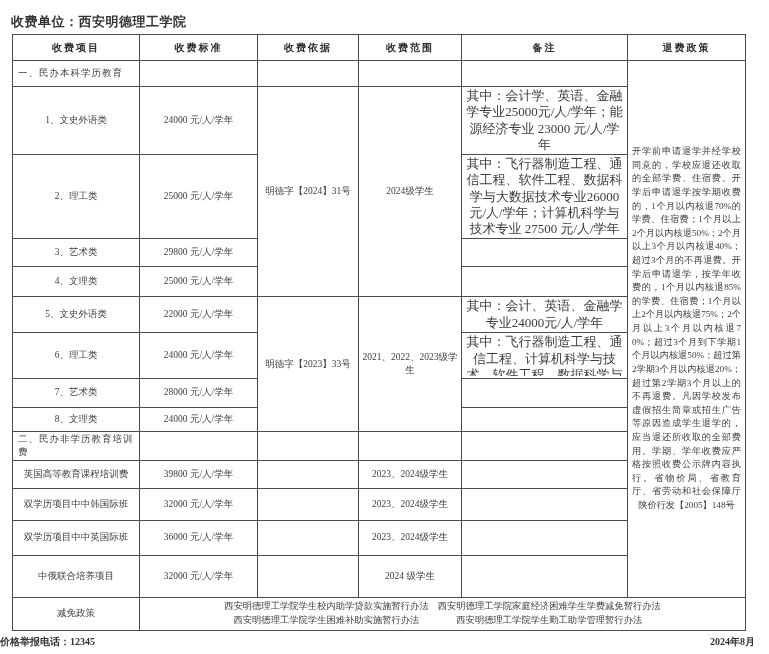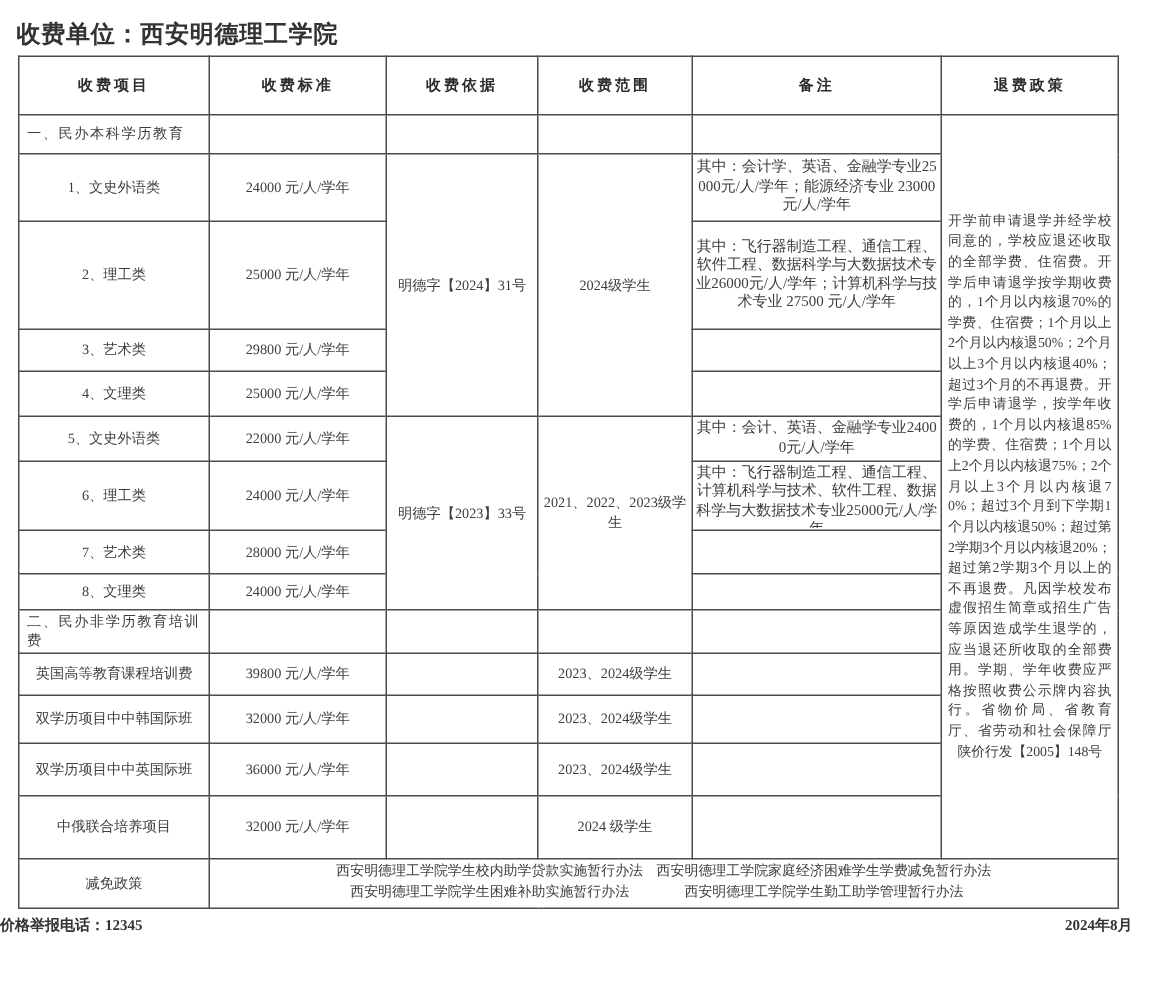--- a/index.html
+++ b/index.html
@@ -6,36 +6,36 @@
   .page {
     position:relative; width:769px; height:654px; background:#fff;
     font-family:"Liberation Serif","DejaVu Serif",serif; color:#3d3d3d;
     overflow:hidden;
   }
   .title {
     text-align:center; font-size:15px; font-weight:bold; color:#262626;
     padding-top:7px; letter-spacing:1px;
   }
   .unit-line {
-    font-size:16px; font-weight:bold; color:#333;
+    font-size:13px; font-weight:bold; color:#333;
     margin:13px 0 3px 11px; letter-spacing:0.5px;
   }
   table.fee-table {
     border-collapse:collapse; table-layout:fixed;
     margin-left:12px; width:733px;
   }
   .fee-table th, .fee-table td {
     border:1px solid #4c4c4c; text-align:center; vertical-align:middle;
     font-size:9.5px; padding:1px 2px; overflow:hidden; word-break:break-all;
   }
   .fee-table th {
     font-size:10px; font-weight:bold; color:#2d2d2d; letter-spacing:2px;
   }
   td.al { text-align:left; padding-left:5px; letter-spacing:1px; }
-  td .remark { font-size:10px; line-height:1.25; display:block; }
+  td .remark { font-size:13px; line-height:1.25; display:block; }
   td .clip { max-height:42px; overflow:hidden; }
   td.policy-cell { vertical-align:middle; padding:2px 4px;font-family:Liberation Serif, serif; }
   .policy-text {
     font-size:9.2px; line-height:1.48; text-align:justify; text-align-last:center;
     color:#3d3d3d;
   }
   .docs-wrap {
     display:flex; justify-content:center; align-items:center; gap:9px;
     font-size:9.3px; line-height:1.5;
   }
@@ -58,21 +58,21 @@
   <table class="fee-table">
     <colgroup>
         <col style="width: 127px;">
         <col style="width: 118px;">
         <col style="width: 101px;">
         <col style="width: 103px;">
         <col style="width: 166px;">
         <col style="width: 118px;">
       </colgroup>
     <thead>
-        <tr style="height: 39px; border-radius: 10px;">
+        <tr style="height: 26px; border-radius: 10px;">
           <th>收费项目</th>
           <th>收费标准</th>
           <th>收费依据</th>
           <th>收费范围</th>
           <th>备注</th>
           <th>退费政策</th>
         </tr>
       </thead>
     <tbody>
         <tr style="height: 26px;">

